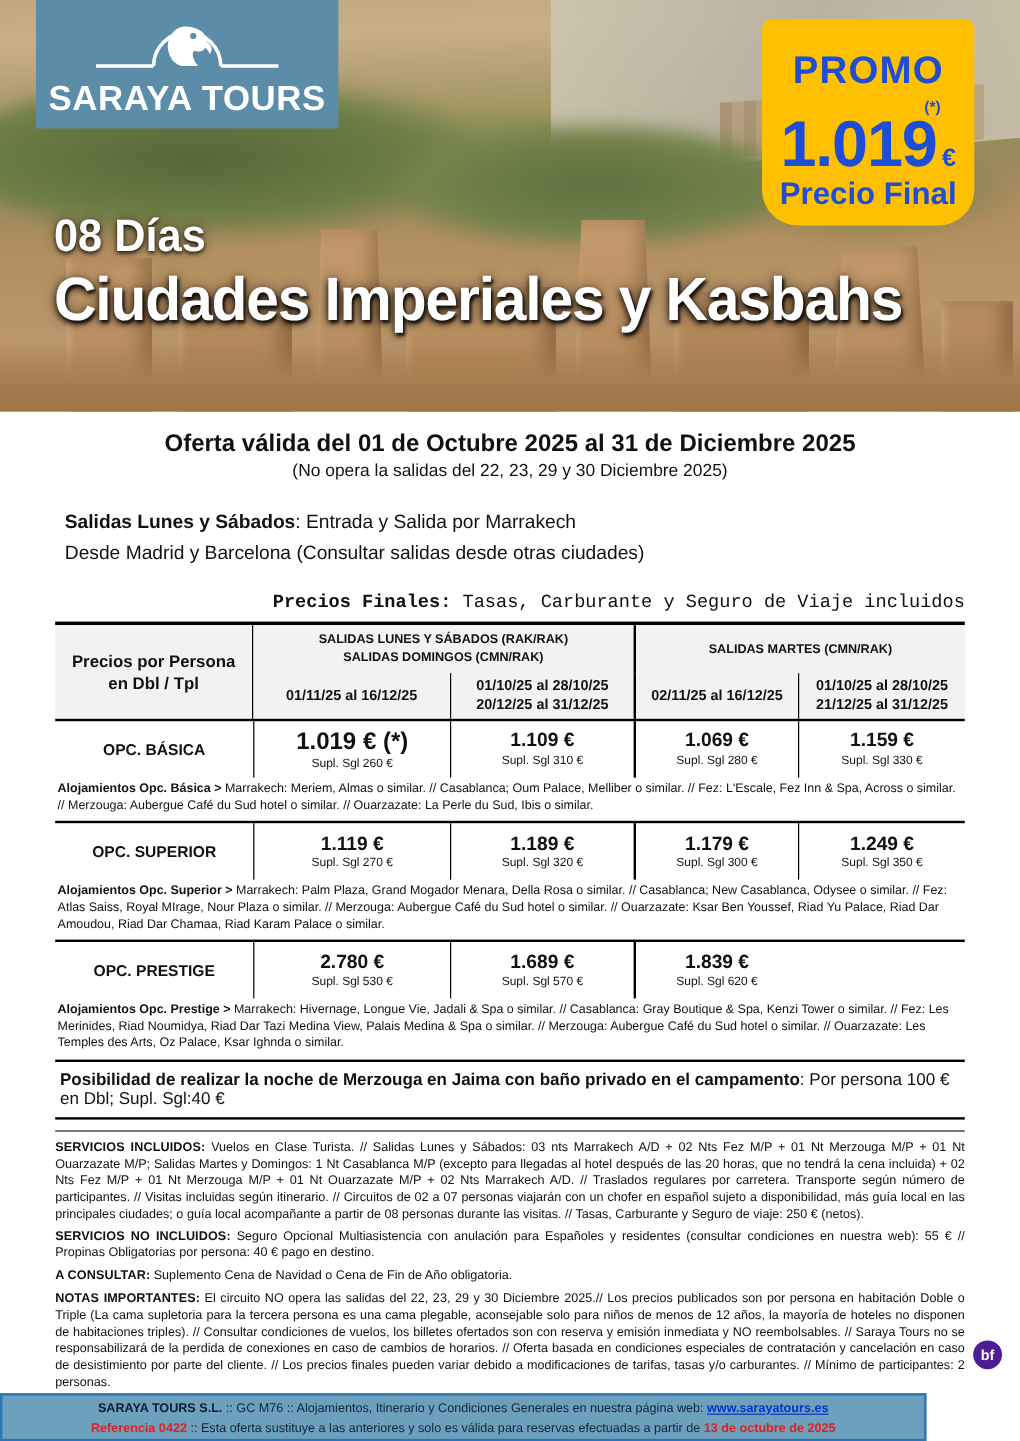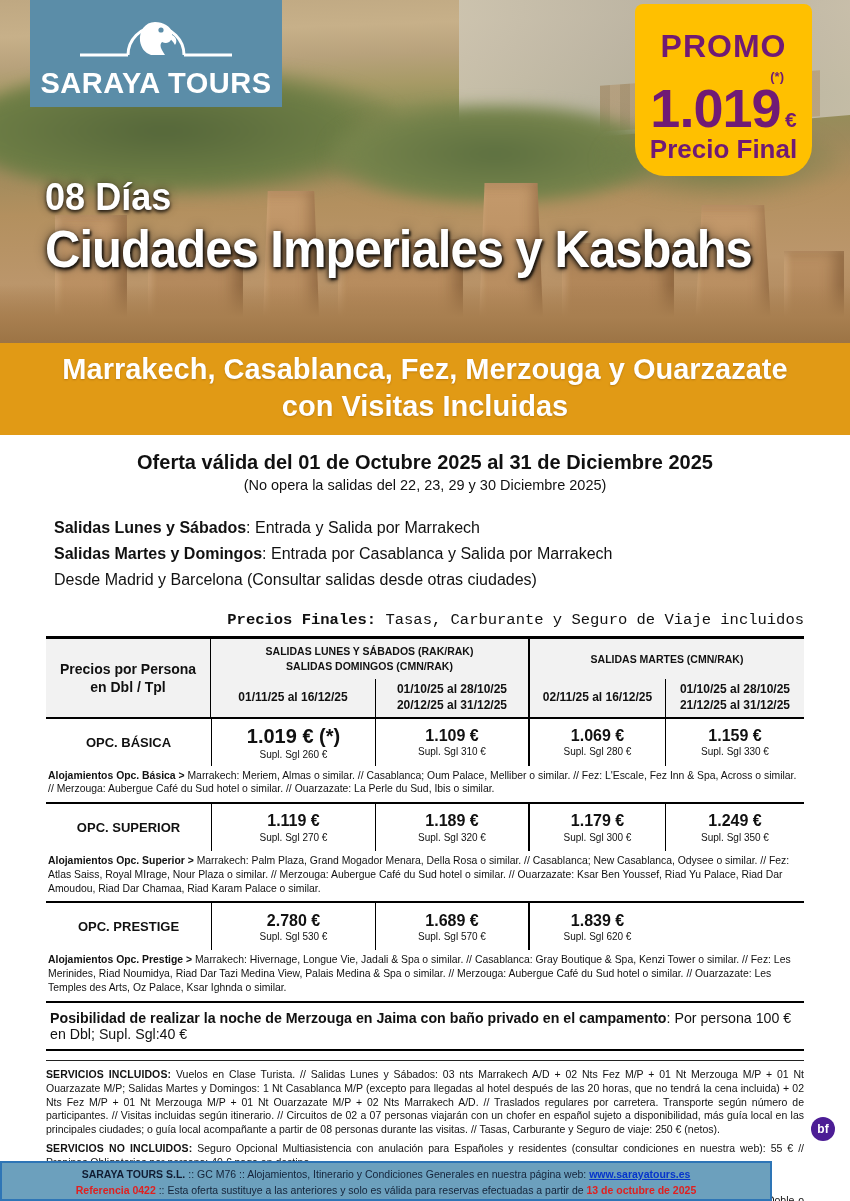--- a/index.html
+++ b/index.html
@@ -29,22 +29,22 @@
   .b7 { left:694px; height:138px; width:78px; }
   .b8 { left:784px; height:92px;  width:60px; background:linear-gradient(180deg,#bb9164,#a87d51); }
   .h-ground { position:absolute; left:0; bottom:0; width:100%; height:58px;
     background:linear-gradient(180deg,rgba(176,138,92,0),#a87f50 55%,#9c7445 100%); }
 
   .logo-box { position:absolute; left:30px; top:0; width:252px; height:107px; background:#5b8da8;
     display:flex; flex-direction:column; align-items:center; justify-content:flex-end; padding-bottom:9px; }
   .logo-emblem { width:170px; height:52px; display:block; }
   .logo-text { color:#fff; font-weight:bold; font-size:29px; letter-spacing:.5px; line-height:1; margin-top:2px; }
 
-  .badge { position:absolute; left:635px; top:4px; width:177px; height:172px; background:#ffc000;
-    border-radius:8px 8px 30px 30px; color:#701a75; text-align:center; }
+  .badge { position:absolute; left:635px; top:16px; width:177px; height:172px; background:#ffc000;
+    border-radius:8px 8px 30px 30px; color:#1d4ed8; text-align:center; }
   .b-promo { font-size:32px; font-weight:bold; letter-spacing:1px; margin-top:26px; line-height:1; }
   .b-ast   { font-size:13px; font-weight:bold; text-align:right; padding-right:28px; margin-top:8px; line-height:1; }
   .b-price { line-height:1; margin-top:-2px; }
   .b-num   { font-size:54px; font-weight:bold; letter-spacing:-1px; }
   .b-eur   { font-size:21px; font-weight:bold; }
   .b-final { font-size:26px; font-weight:bold; line-height:1.15; }
 
   .hero-days  { position:absolute; left:45px; top:176px; color:#fff; font-weight:bold; font-size:38px;
     transform:scaleX(.95); transform-origin:left; text-shadow:0 2px 4px rgba(0,0,0,.85),0 0 10px rgba(0,0,0,.45); }
   .hero-title { position:absolute; left:45px; top:220px; color:#fff; font-weight:bold; font-size:51px; letter-spacing:-1px;
@@ -148,32 +148,27 @@
         <span class="b-num">1.019</span>
         <span class="b-eur">€</span>
       </div>
       <div class="b-final">Precio Final</div>
     </div>
 
     <div class="hero-days">08 Días</div>
     <div class="hero-title">Ciudades Imperiales y Kasbahs</div>
   </div>
 
-  <div class="banner">
-    <div>Marrakech, Casablanca, Fez, Merzouga y Ouarzazate</div>
-    <div>con Visitas Incluidas</div>
-  </div>
 
   <div class="content">
     <div class="offer-title">Oferta válida del 01 de Octubre 2025 al 31 de Diciembre 2025</div>
     <div class="offer-note">(No opera la salidas del 22, 23, 29 y 30 Diciembre 2025)</div>
 
     <div class="departures">
       <div><b>Salidas Lunes y Sábados</b><span>: Entrada y Salida por Marrakech</span></div>
-      <div><b>Salidas Martes y Domingos</b><span>: Entrada por Casablanca y Salida por Marrakech</span></div>
       <div>Desde Madrid y Barcelona (Consultar salidas desde otras ciudades)</div>
     </div>
 
     <div class="prices-heading">
       <b>Precios Finales:</b><span> Tasas, Carburante y Seguro de Viaje incluidos</span>
     </div>
 
     <div class="tbl">
       <div class="thead">
         <div class="c corner">

